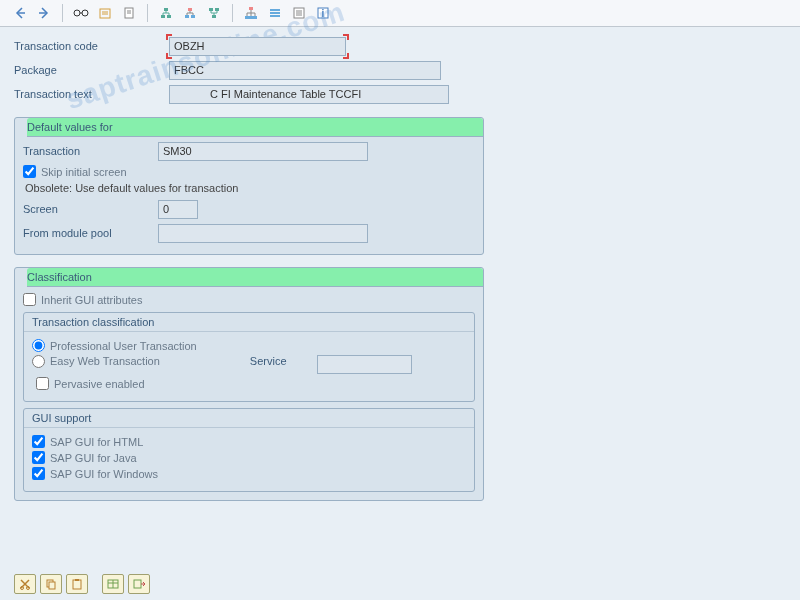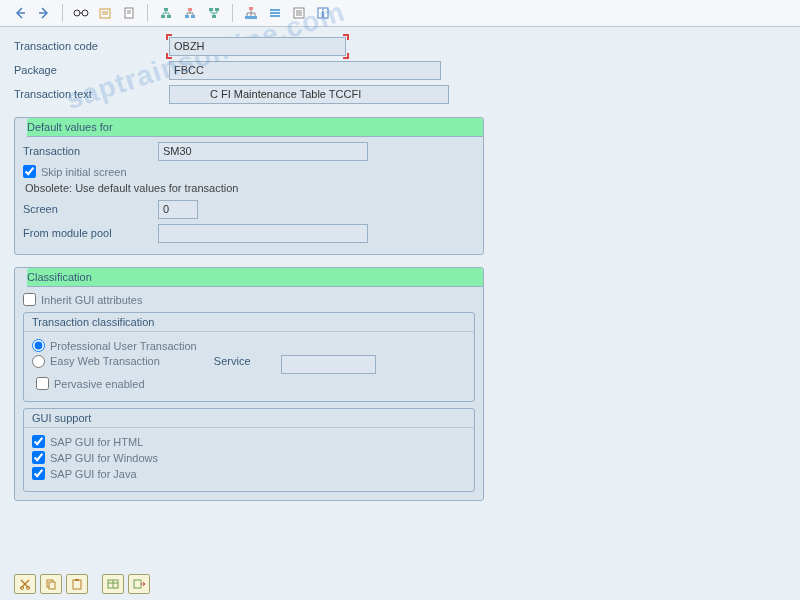--- a/index.html
+++ b/index.html
@@ -89,21 +89,21 @@
     .nested-body { padding: 4px 8px 8px 8px; }
     .checkbox-row, .radio-row {
       display: flex;
       align-items: center;
       margin: 3px 0;
       color: #6a7a8a;
     }
     .checkbox-row input, .radio-row input { margin-right: 5px; }
     .obsolete-text { color: #444; margin: 4px 0 4px 2px; }
     .radio-row.extra { display:flex; align-items:flex-start; }
-    .service-label { margin-left: 54px; color: #3a5a7a; }
+    .service-label { margin-left: 90px; color: #3a5a7a; }
     .service-input { margin-left: 30px; width: 95px; }
     .sub-check { margin-left: 4px; }
     .bottom-toolbar {
       position: absolute;
       bottom: 6px;
       left: 14px;
       display: flex;
       gap: 4px;
     }
     .bottom-icon {
@@ -299,25 +299,25 @@
 
       <div class="nested-groupbox">
         <div class="nested-title">GUI support</div>
         <div class="nested-body">
           <div class="checkbox-row">
             <input type="checkbox" checked="" style="">
             <span>SAP GUI for HTML</span>
           </div>
           <div class="checkbox-row">
             <input type="checkbox" checked="" style="">
-            <span>SAP GUI for Windows</span>
+            <span>SAP GUI for Java</span>
           </div>
           <div class="checkbox-row">
             <input type="checkbox" checked="" style="">
-            <span>SAP GUI for Java</span>
+            <span>SAP GUI for Windows</span>
           </div>
         </div>
       </div>
 
     </div>
   </div>
 
 </div>
 
 <div class="bottom-toolbar">

